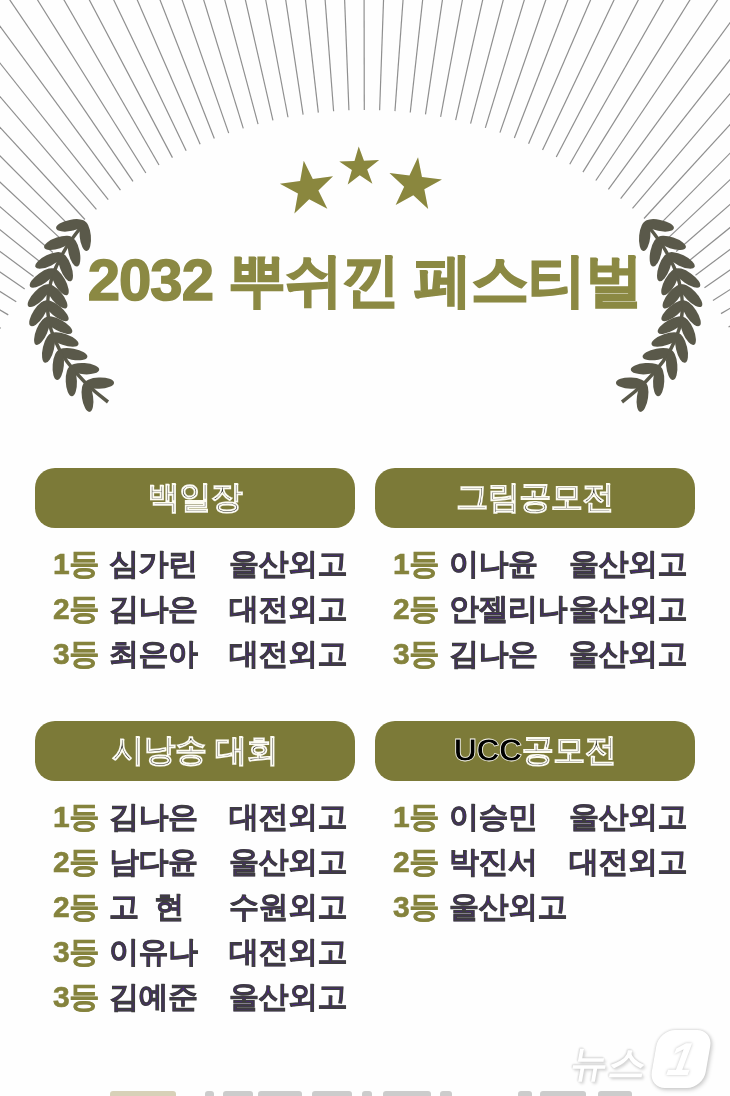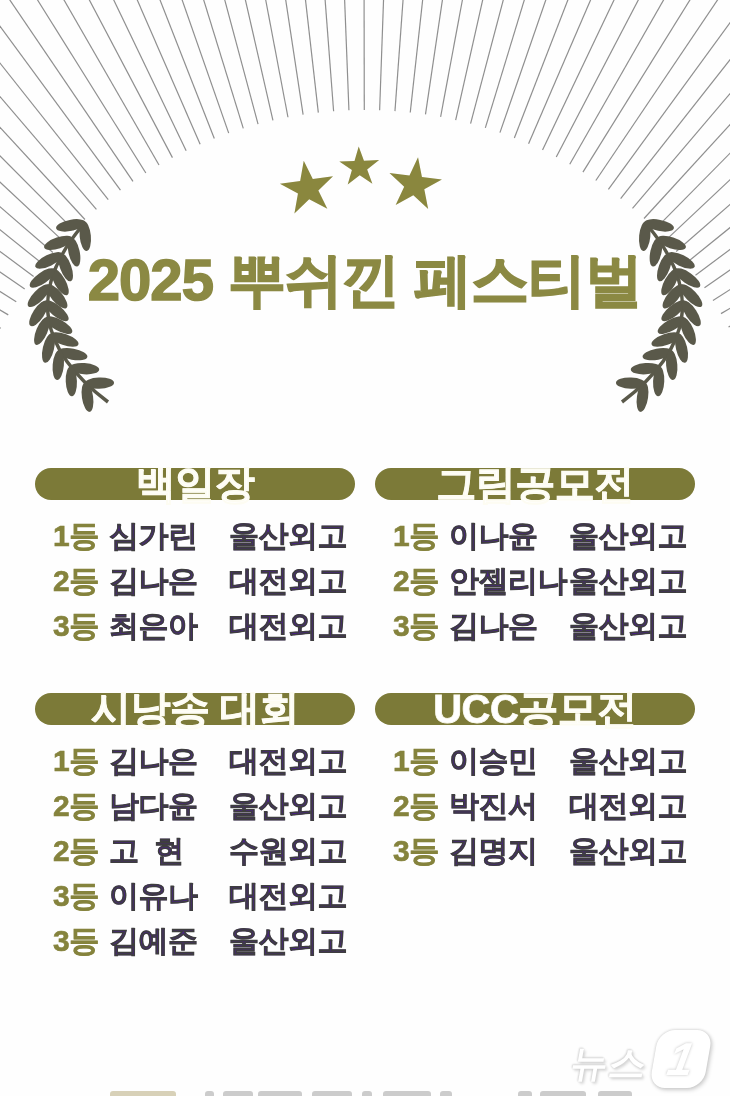--- a/index.html
+++ b/index.html
@@ -26,23 +26,23 @@
   }
 
   
   #sections-grid{
     position:absolute; left:35px; top:468px; width:660px;
     display:grid; grid-template-columns:320px 320px; column-gap:20px; row-gap:44px;
     align-items:start;
   }
   .panel{width:320px;}
   .pill{
-    height:32px; border-radius:20px; background:#7c7a38;
+    height:60px; border-radius:20px; background:#7c7a38;
     display:flex; align-items:center; justify-content:center;
-    color:#ffffff; font-size:40px; font-weight:800; letter-spacing:-0.5px;
+    color:#000000; font-size:32px; font-weight:800; letter-spacing:-0.5px;
     -webkit-text-stroke:0.8px #fdfcf2;
   }
   .rows{margin-top:14px; padding:0 4px 0 18px;}
   .row{
     height:45px; display:grid; grid-template-columns:56px 120px auto;
     align-items:center;
     font-size:30px; font-weight:800; letter-spacing:-0.5px;
   }
   .row .rank{color:#85833d; -webkit-text-stroke:0.6px #85833d;}
   .row .name, .row .school{color:#4c1d95; -webkit-text-stroke:0.6px #3e3e3e; white-space:pre;}
@@ -192,21 +192,21 @@
         <ellipse cx="99.03153698517629" cy="383.20643354685456" rx="15" ry="5.6" fill="#5a594a" transform="rotate(-2.118748690249099 99.03153698517629 383.20643354685456)"></ellipse>
         <ellipse cx="87.48996289510559" cy="397.0191837264317" rx="15" ry="5.6" fill="#5a594a" transform="rotate(81.8812513097509 87.48996289510559 397.0191837264317)"></ellipse>
       </g>
   </svg>
 
   <span class="star star-left">★</span>
   <span class="star star-mid">★</span>
   <span class="star star-right">★</span>
 
   <div id="title">
-    <div>2025 뿌쉬낀 페스티벌</div>
+    <div>2032 뿌쉬낀 페스티벌</div>
   </div>
 
   <div id="sections-grid">
       <section class="panel">
         <div class="pill">백일장</div>
         <div class="rows">
           <div class="row">
             <span class="rank">1등</span>
             <span class="name">심가린</span>
             <span class="school">울산외고</span>
@@ -281,21 +281,20 @@
             <span class="name">이승민</span>
             <span class="school">울산외고</span>
           </div>
           <div class="row">
             <span class="rank">2등</span>
             <span class="name">박진서</span>
             <span class="school">대전외고</span>
           </div>
           <div class="row">
             <span class="rank">3등</span>
-            <span class="name">김명지</span>
             <span class="school">울산외고</span>
           </div>
         </div>
       </section>
     </div>
 
   <div id="watermark">
     <span class="wm-text">뉴스</span>
     <span class="wm-one">1</span>
   </div>

